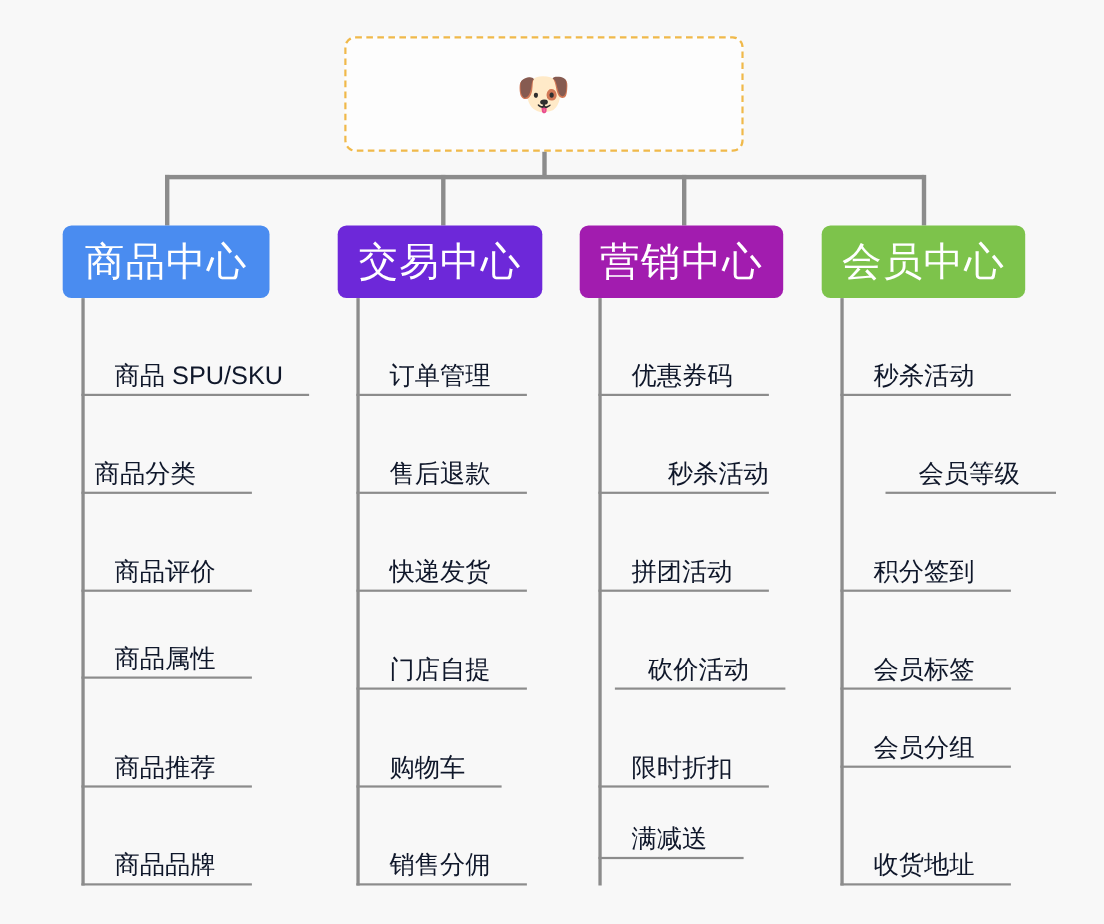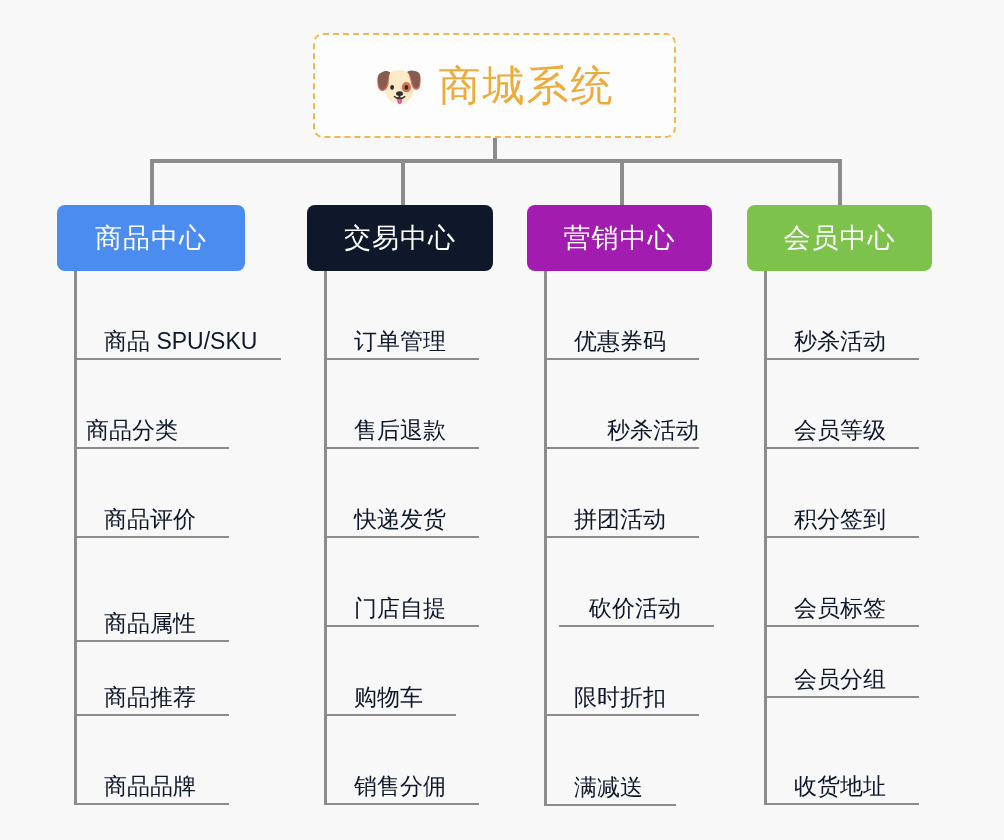--- a/index.html
+++ b/index.html
@@ -78,21 +78,21 @@
     top: 205px;
     height: 66px;
     box-sizing: border-box;
     border-radius: 8px;
     display: flex;
     align-items: center;
     justify-content: center;
   }
   .cat-label {
     color: #ffffff;
-    font-size: 27px;
+    font-size: 36px;
     letter-spacing: 1px;
     white-space: nowrap;
   }
 
   
   .leaf-col {
     position: absolute;
     top: 271px;
   }
   .leaf-spine {
@@ -120,21 +120,20 @@
     line-height: 1.15;
   }
 </style>
 </head>
 <body>
 
 <div id="stage">
 
   <div class="root-node">
     <span class="root-emoji">🐶</span>
-    <span class="root-title">商城系统</span>
   </div>
 
   <div class="conn-stem"></div>
   <div class="conn-bar"></div>
 
   <div id="drops">
       <div class="conn-drop" style="left: 150px;"></div>
       <div class="conn-drop" style="left: 401px;"></div>
       <div class="conn-drop" style="left: 620px;"></div>
       <div class="conn-drop" style="left: 838px;"></div>
@@ -148,31 +147,31 @@
         <div class="leaf-spine" style="height: 534px;"></div>
         <div class="leaf-item" style="top: 0px; width: 207px;">
           <span class="leaf-text">商品 SPU/SKU</span>
         </div>
         <div class="leaf-item" style="top: 89px; width: 155px; padding-left: 12px;">
           <span class="leaf-text">商品分类</span>
         </div>
         <div class="leaf-item" style="top: 178px; width: 155px;">
           <span class="leaf-text">商品评价</span>
         </div>
-        <div class="leaf-item" style="top: 282px; width: 155px;">
+        <div class="leaf-item" style="top: 257px; width: 155px;">
           <span class="leaf-text">商品属性</span>
         </div>
         <div class="leaf-item" style="top: 356px; width: 155px;">
           <span class="leaf-text">商品推荐</span>
         </div>
         <div class="leaf-item" style="top: 445px; width: 155px;">
           <span class="leaf-text">商品品牌</span>
         </div>
       </div>
-      <div class="cat-box" style="left: 307px; width: 186px; background: #0f172a;">
+      <div class="cat-box" style="left: 307px; width: 186px; background: #6d28d9;">
         <span class="cat-label">交易中心</span>
       </div>
       <div class="leaf-col" style="left: 324px;">
         <div class="leaf-spine" style="height: 534px;"></div>
         <div class="leaf-item" style="top: 0px; width: 155px;">
           <span class="leaf-text">订单管理</span>
         </div>
         <div class="leaf-item" style="top: 89px; width: 155px;">
           <span class="leaf-text">售后退款</span>
         </div>
@@ -202,33 +201,33 @@
         </div>
         <div class="leaf-item" style="top: 178px; width: 155px;">
           <span class="leaf-text">拼团活动</span>
         </div>
         <div class="leaf-item" style="top: 267px; width: 155px; margin-left: 15px;">
           <span class="leaf-text">砍价活动</span>
         </div>
         <div class="leaf-item" style="top: 356px; width: 155px;">
           <span class="leaf-text">限时折扣</span>
         </div>
-        <div class="leaf-item" style="top: 446px; width: 132px;">
+        <div class="leaf-item" style="top: 421px; width: 132px;">
           <span class="leaf-text">满减送</span>
         </div>
       </div>
       <div class="cat-box" style="left: 747px; width: 185px; background: rgb(125, 195, 75);">
         <span class="cat-label">会员中心</span>
       </div>
       <div class="leaf-col" style="left: 764px;">
         <div class="leaf-spine" style="height: 534px;"></div>
         <div class="leaf-item" style="top: 0px; width: 155px;">
           <span class="leaf-text">秒杀活动</span>
         </div>
-        <div class="leaf-item" style="top: 89px; width: 155px;">
+        <div class="leaf-item" style="top: 89px; width: 155px; margin-left: 41px;">
           <span class="leaf-text">会员等级</span>
         </div>
         <div class="leaf-item" style="top: 178px; width: 155px;">
           <span class="leaf-text">积分签到</span>
         </div>
         <div class="leaf-item" style="top: 267px; width: 155px;">
           <span class="leaf-text">会员标签</span>
         </div>
         <div class="leaf-item" style="top: 338px; width: 155px;">
           <span class="leaf-text">会员分组</span>

